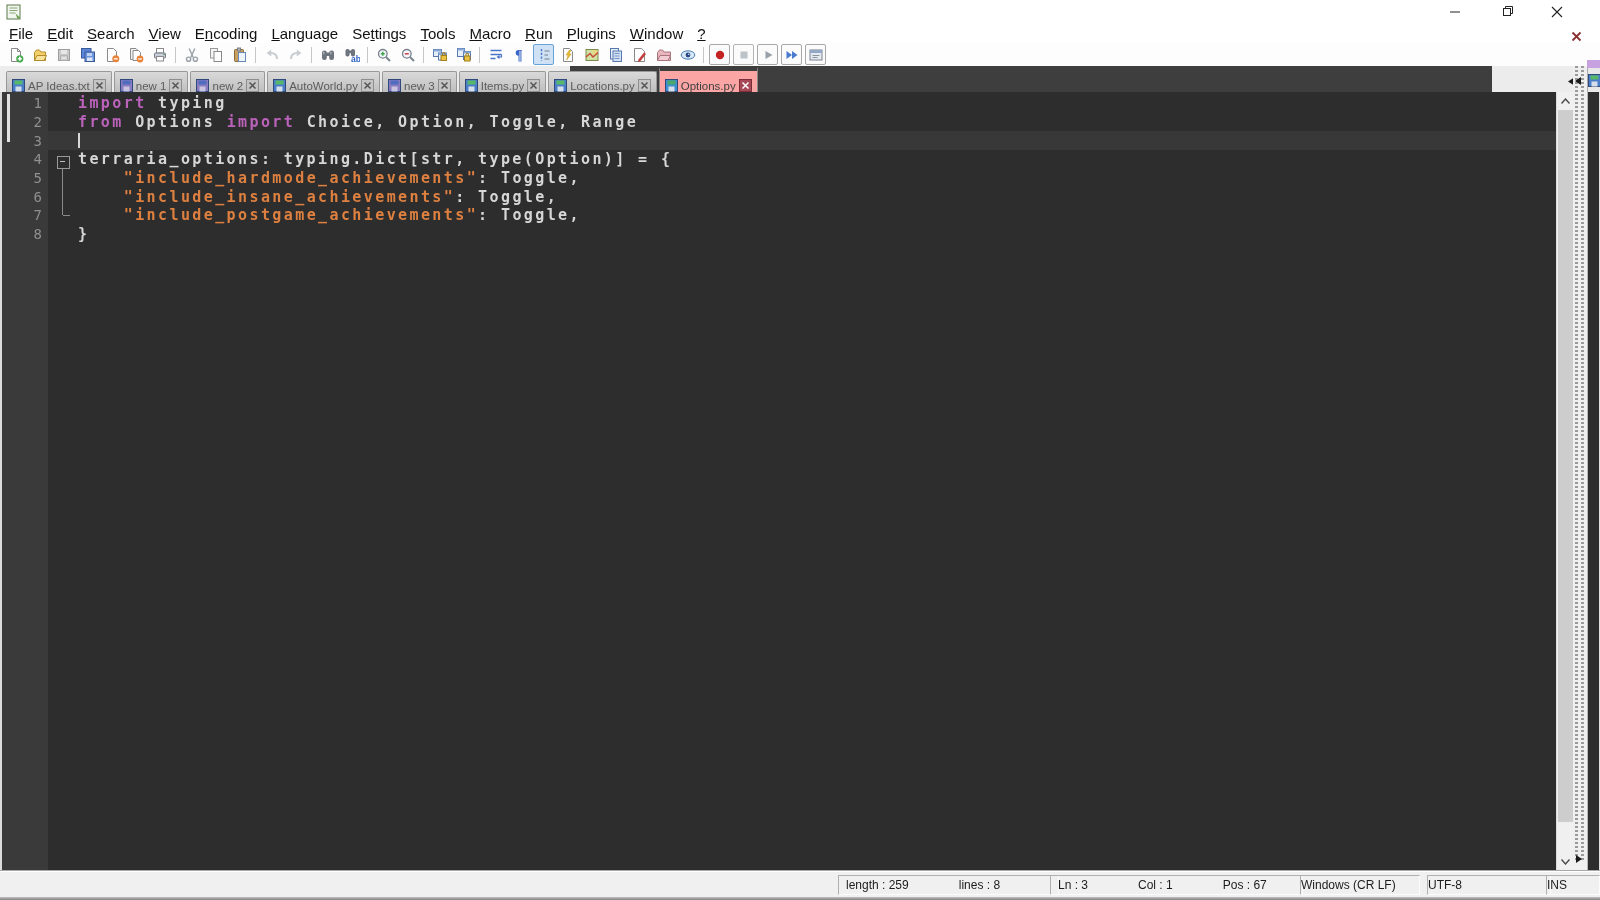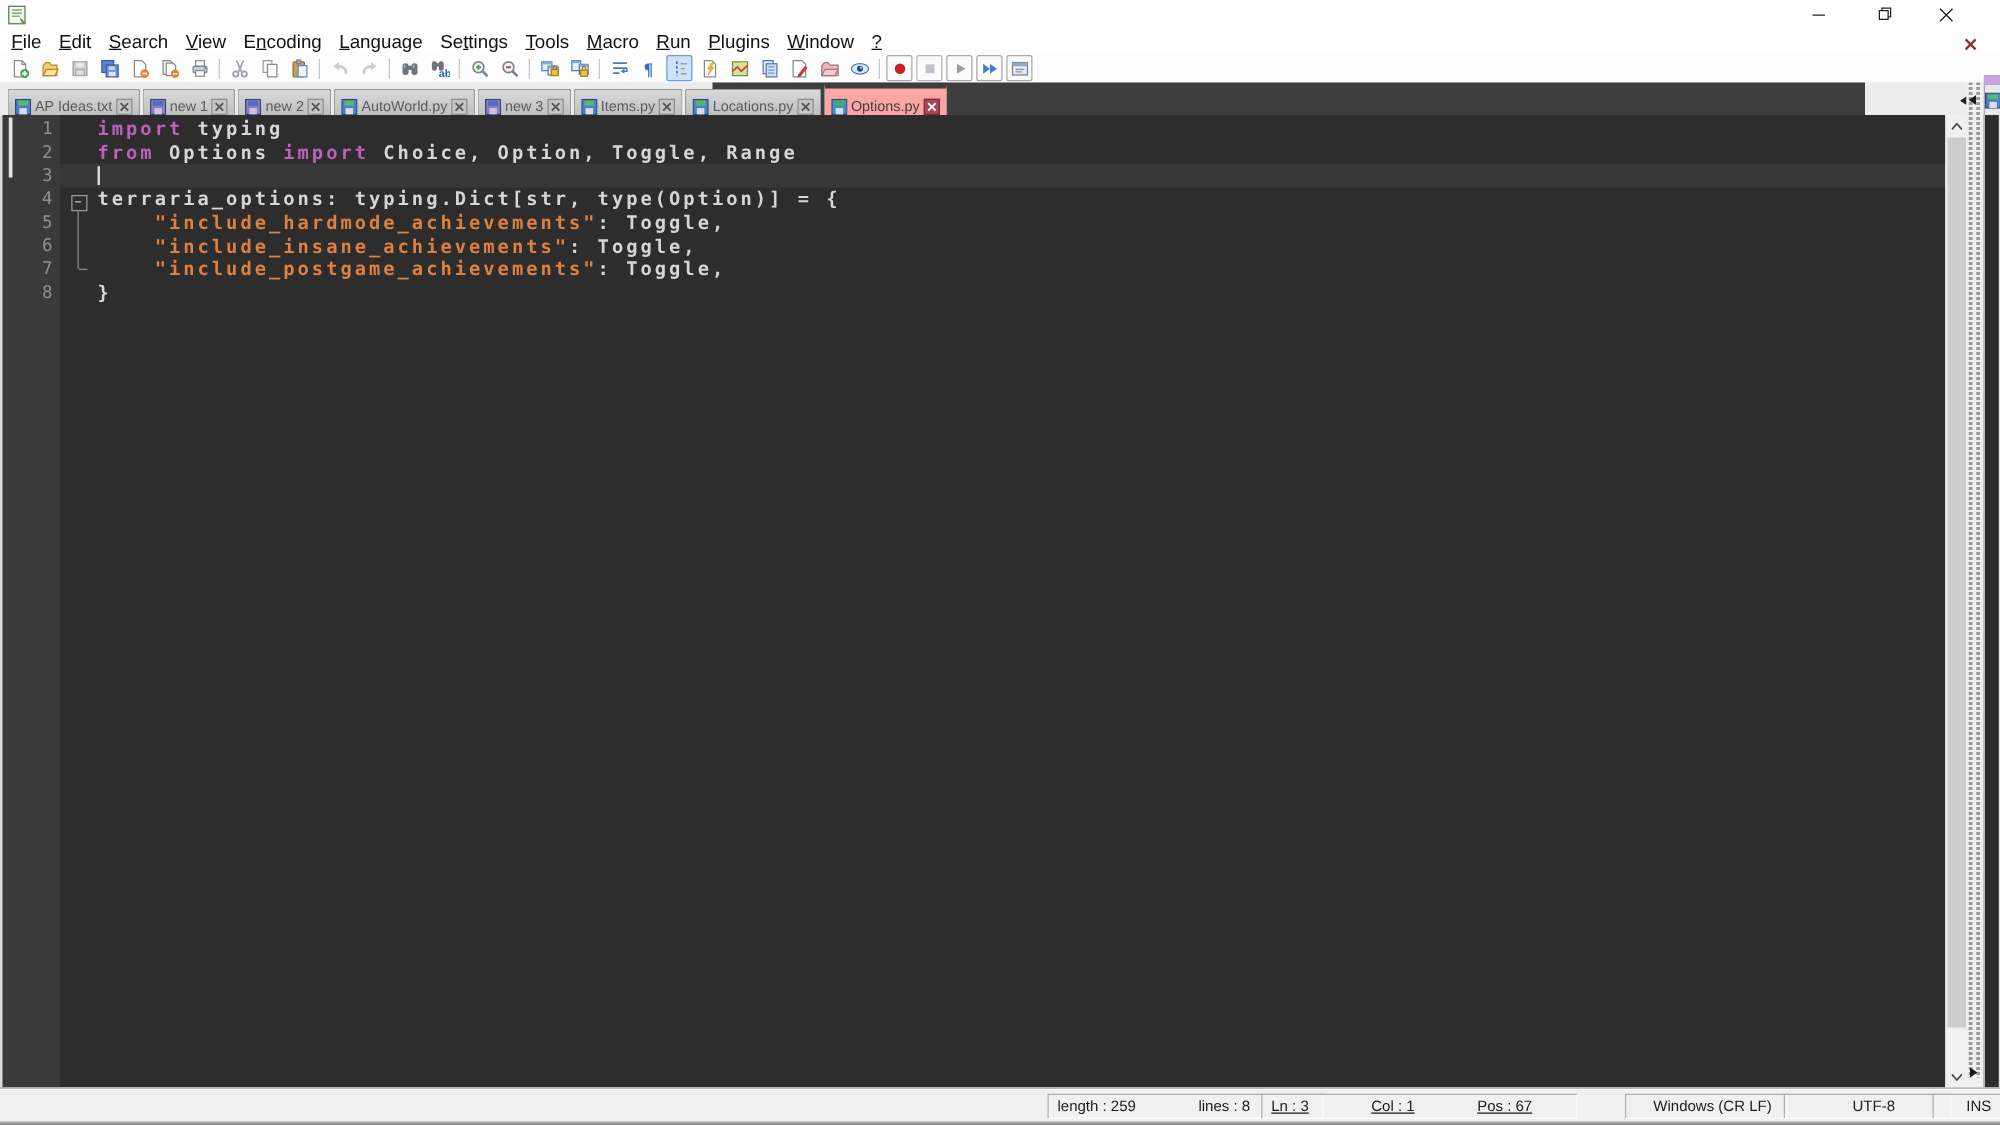--- a/index.html
+++ b/index.html
@@ -72,21 +72,21 @@
   #sliver{left:1587px;top:60px;width:13px;height:810px;}
   #sl-accent{left:0;top:0;width:13px;height:8px;background:#c8a2e0;}
   #sl-tab{left:0;top:8px;width:13px;height:24px;background:#e8e8e8;border-left:1px solid #aaa;display:flex;align-items:center;overflow:hidden;}
   #sl-body{left:0;top:32px;width:13px;height:778px;background:#2d2d2d;border-left:1px solid #b8b8b8;}
   #sl-line{position:absolute;right:0;top:0;width:2px;height:778px;background:#e0e0e0;}
 
   
   #statusbar{left:0;top:870px;width:1600px;height:30px;background:#f0f0f0;border-top:1px solid #a8a8a8;box-shadow:inset 0 1px 0 #ffffff;}
   .sbsec{position:absolute;top:4px;height:18px;line-height:18px;font-size:12px;color:#1c1c1c;
          border:1px solid;border-color:#b0b0b0 #fbfbfb #fbfbfb #b0b0b0;padding-left:7px;white-space:nowrap;overflow:hidden;}
-  .sbc{text-align:center;padding-left:10px;}
+  .sbc{padding-left:0;}
   .sbpart+.sbpart{margin-left:26px;padding-left:24px;}
   #sb-bottom{left:0;top:26px;width:1600px;height:4px;background:linear-gradient(#c0c0c0,#6e6e6e);}
 </style>
 </head>
 <body>
 
 <div class="abs" id="titlebar">
   <div class="abs" id="app-icon">
     <svg viewBox="0 0 18 18" width="18" height="18">
         <rect x="2" y="2" width="13" height="14" fill="#f2f6ee" stroke="#5a7a4a"></rect>
@@ -587,17 +587,17 @@
       </svg>
   </div>
   <div class="abs" id="sl-body">
     <div id="sl-line"></div>
   </div>
 </div>
 
 <div class="abs" id="statusbar">
   <div class="abs" id="sb-bottom"></div>
     <div class="sbsec" style="left: 838px; width: 212px;"><span class="sbpart">length : 259</span><span class="sbpart">lines : 8</span></div>
-    <div class="sbsec" style="left: 1009px; width: 244px; text-decoration: underline;"><span class="sbpart">Ln : 3</span><span class="sbpart">Col : 1</span><span class="sbpart">Pos : 67</span></div>
+    <div class="sbsec" style="left: 1050px; width: 244px;"><span class="sbpart">Ln : 3</span><span class="sbpart">Col : 1</span><span class="sbpart">Pos : 67</span></div>
     <div class="sbsec sbc" style="left: 1300px; width: 118px;"><span class="sbpart">Windows (CR LF)</span></div>
     <div class="sbsec sbc" style="left: 1427px; width: 122px;"><span class="sbpart">UTF-8</span></div>
     <div class="sbsec sbc" style="left: 1546px; width: 52px;"><span class="sbpart">INS</span></div>
   </div>
 
 </body></html>

